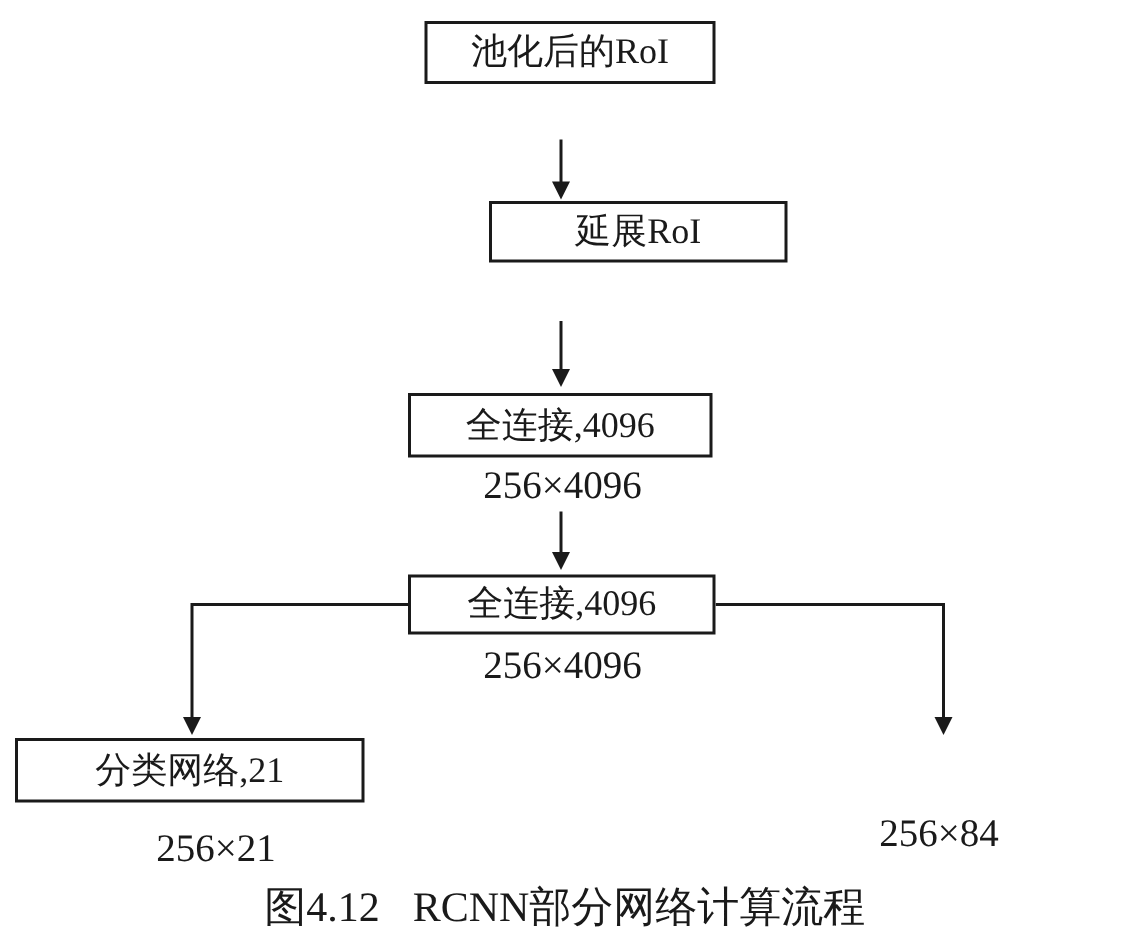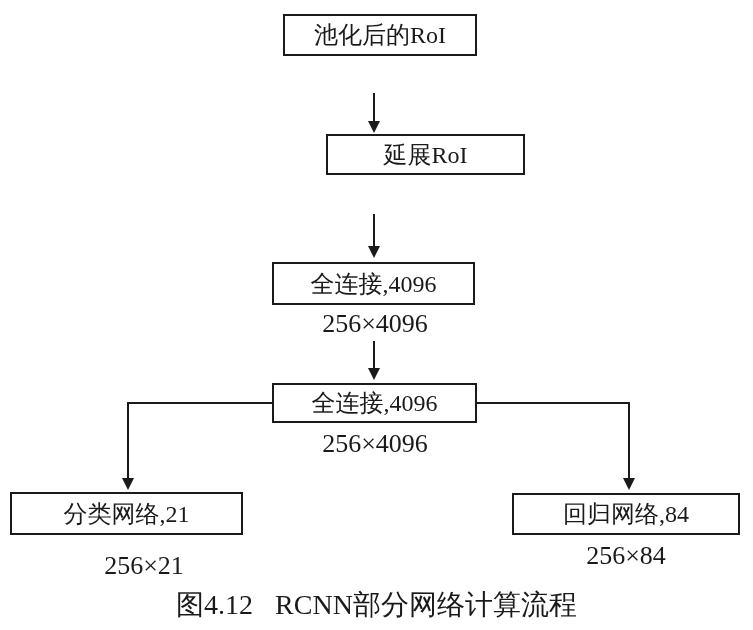--- a/index.html
+++ b/index.html
@@ -82,20 +82,19 @@
 
   <div class="node n2">全连接,4096</div>
   <div class="dim d2">256×4096</div>
 
   <div class="node n3">全连接,4096</div>
   <div class="dim d3">256×4096</div>
 
   <div class="node n4">分类网络,21</div>
   <div class="dim d4">256×21</div>
 
-  <div class="node n5">回归网络,84</div>
   <div class="dim d5">256×84</div>
 
   <div class="caption">
     <span class="fig-num">图4.12</span><span>RCNN部分网络计算流程</span>
   </div>
 
 </div>
 
 </body></html>

